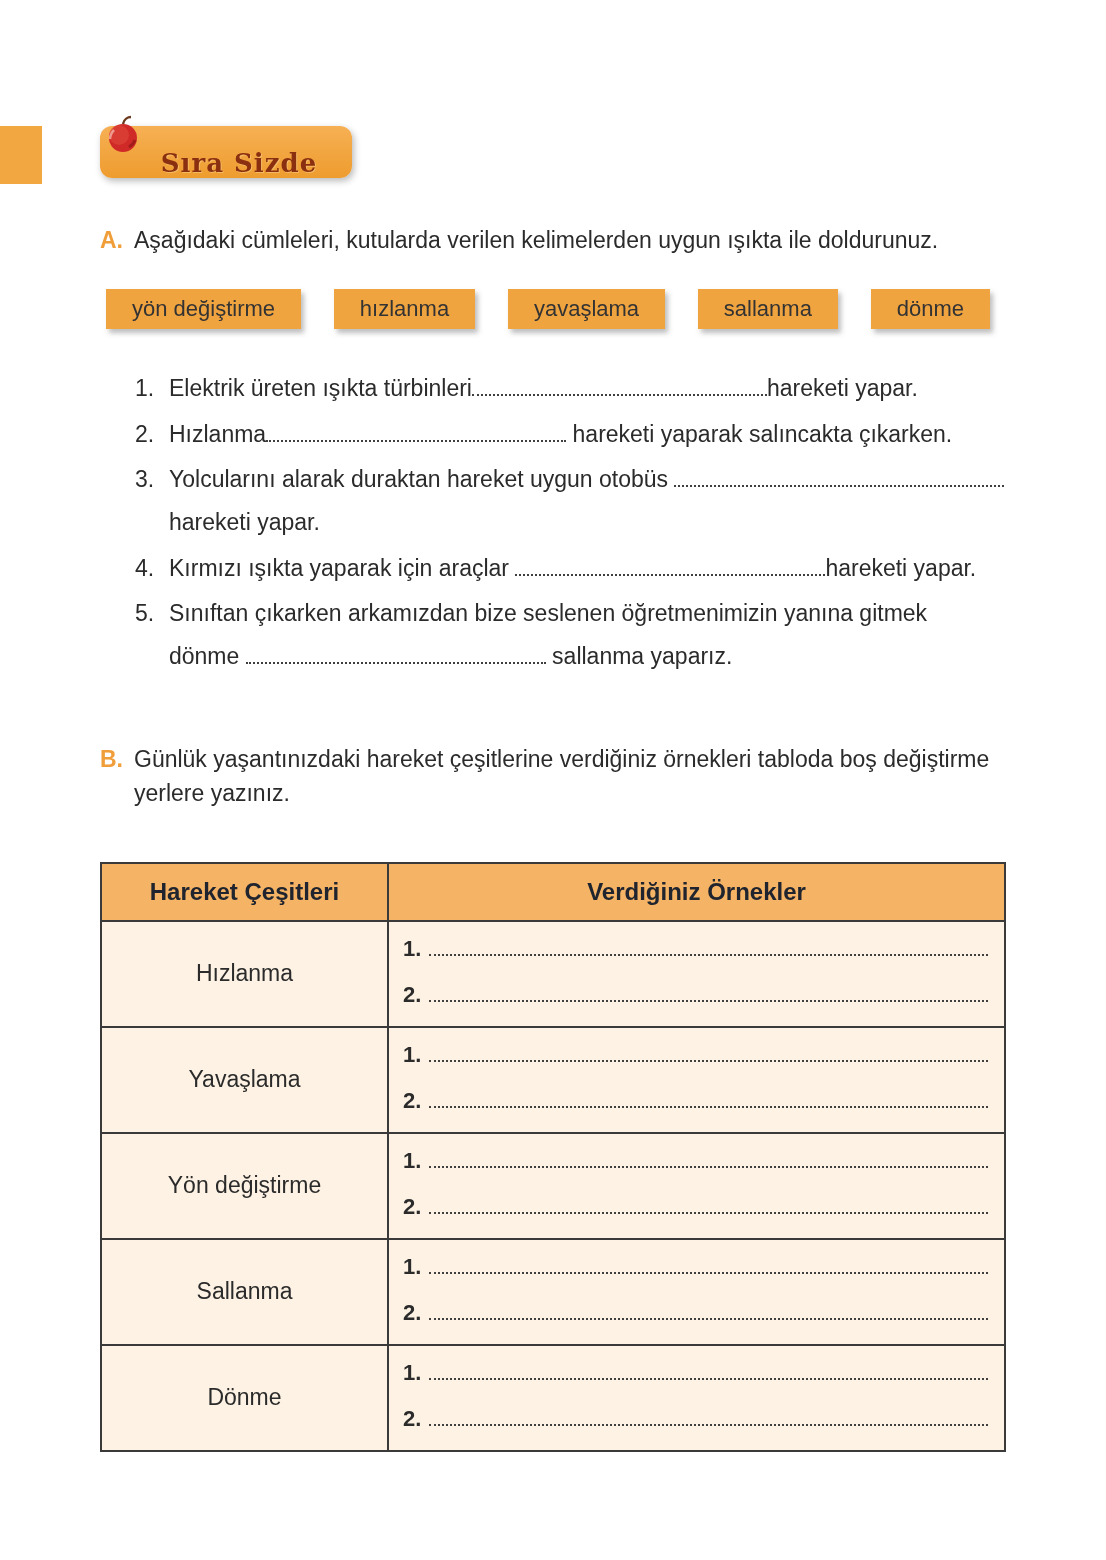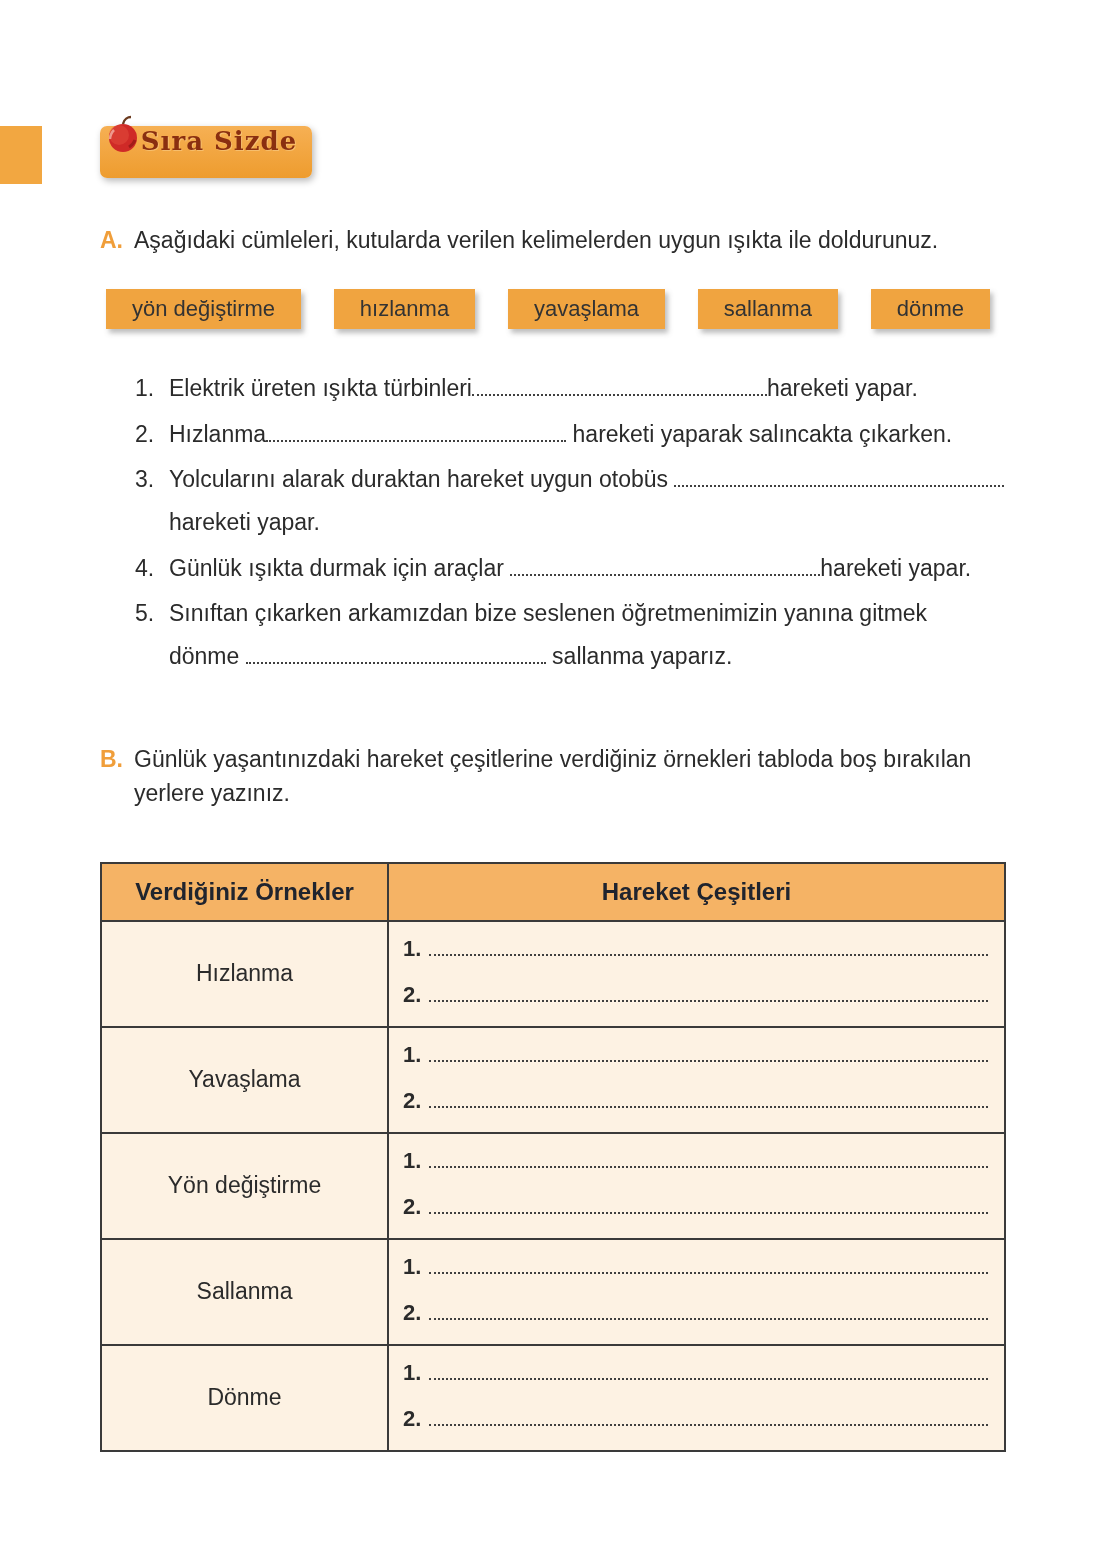--- a/index.html
+++ b/index.html
@@ -14,26 +14,26 @@
   .page{position:relative;width:1106px;height:1560px;}
   .corner-strip{
     position:absolute;left:0;top:0;width:42px;height:58px;
     background:#f2a741;
   }
   .content{padding:0 100px;}
 
   
   .badge{
     margin-top:126px;
-    width:212px;height:52px;
+    width:252px;height:52px;
     background:linear-gradient(#f6b054,#ee9c2e);
-    border-radius:7px;
+    border-radius:12px;
     box-shadow:2px 3px 7px rgba(0,0,0,0.28);
     position:relative;
-    display:flex;align-items:flex-start;justify-content:center;
+    display:flex;align-items:flex-end;justify-content:center;
   }
   .badge-label{
     font-family:"DejaVu Serif",serif;
     font-weight:bold;
     font-size:26px;
     color:#8a2f10;
     letter-spacing:1px;
     padding-left:26px;
     text-shadow:1px 1px 0 rgba(255,235,190,0.35);
   }
@@ -143,37 +143,37 @@
         <div class="fill-item">
           <span class="item-num">2.</span>
           <span class="item-body"><span>Hızlanma</span><span class="blank" style="width: 300px;"></span><span> hareketi yaparak salıncakta çıkarken.</span></span>
         </div>
         <div class="fill-item">
           <span class="item-num">3.</span>
           <span class="item-body"><span>Yolcularını alarak duraktan hareket uygun otobüs </span><span class="blank" style="width: 330px;"></span><br><span>hareketi yapar.</span></span>
         </div>
         <div class="fill-item">
           <span class="item-num">4.</span>
-          <span class="item-body"><span>Günlük ışıkta durmak için araçlar </span><span class="blank" style="width: 310px;"></span><span>hareketi yapar.</span></span>
+          <span class="item-body"><span>Kırmızı ışıkta yaparak için araçlar </span><span class="blank" style="width: 310px;"></span><span>hareketi yapar.</span></span>
         </div>
         <div class="fill-item">
           <span class="item-num">5.</span>
           <span class="item-body"><span>Sınıftan çıkarken arkamızdan bize seslenen öğretmenimizin yanına gitmek</span><br><span>dönme </span><span class="blank" style="width: 300px;"></span><span> sallanma yaparız.</span></span>
         </div>
       </div>
 
     <div class="section section-b">
       <span class="sec-letter">B.</span>
-      <p class="prompt">Günlük yaşantınızdaki hareket çeşitlerine verdiğiniz örnekleri tabloda boş bırakılan yerlere yazınız.</p>
+      <p class="prompt">Günlük yaşantınızdaki hareket çeşitlerine verdiğiniz örnekleri tabloda boş değiştirme yerlere yazınız.</p>
     </div>
 
     <div class="table">
       <div class="t-header">
+        <div class="t-h-cell">Hareket Çeşitleri</div>
         <div class="t-h-cell">Verdiğiniz Örnekler</div>
-        <div class="t-h-cell">Hareket Çeşitleri</div>
       </div>
       <div id="table-body">
           <div class="t-row">
             <div class="t-cell t-cell-label">Hızlanma</div>
             <div class="t-cell t-cell-lines">
               <div class="t-line">
                 <span class="t-line-num">1.</span>
                 <span class="t-line-dots"></span>
               </div>
               <div class="t-line">

